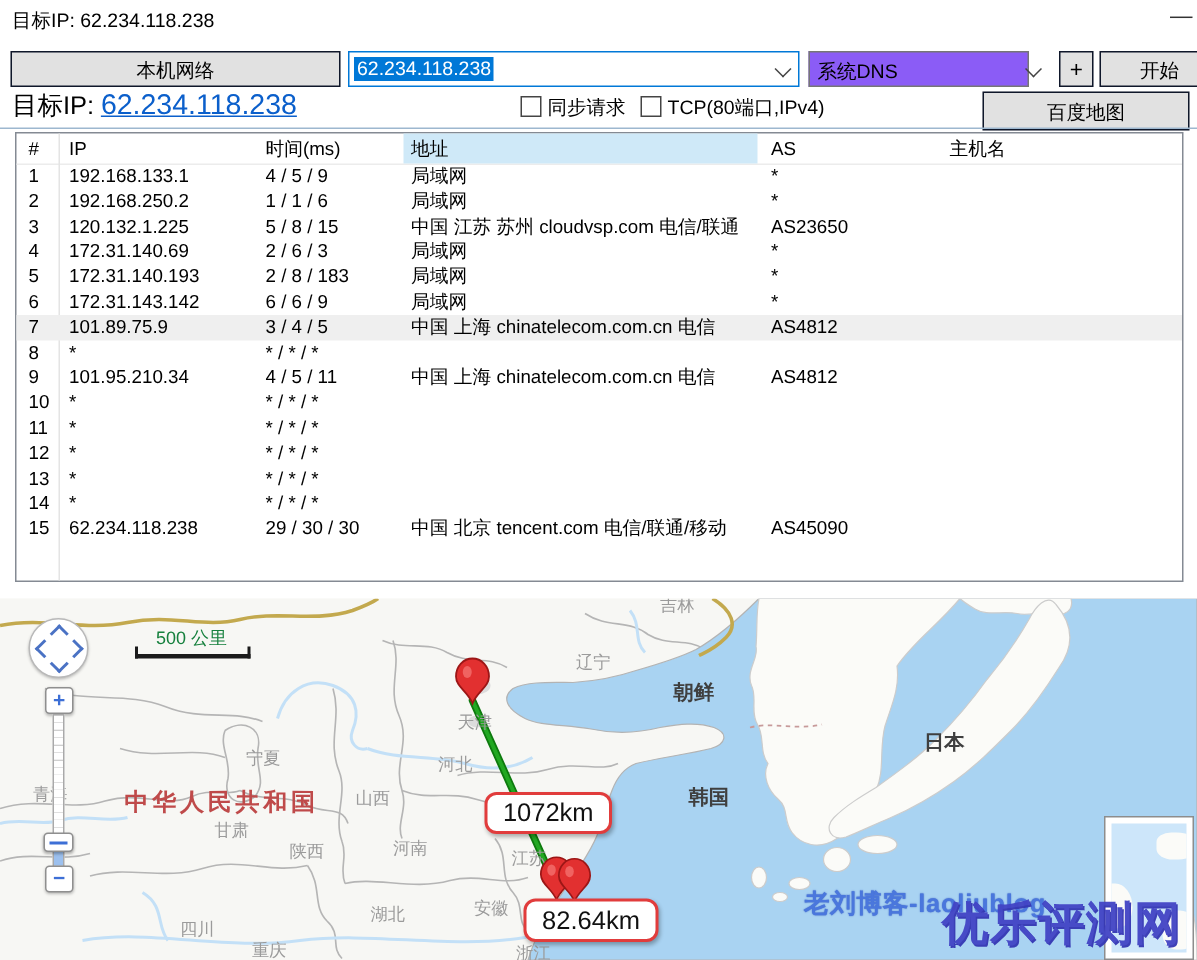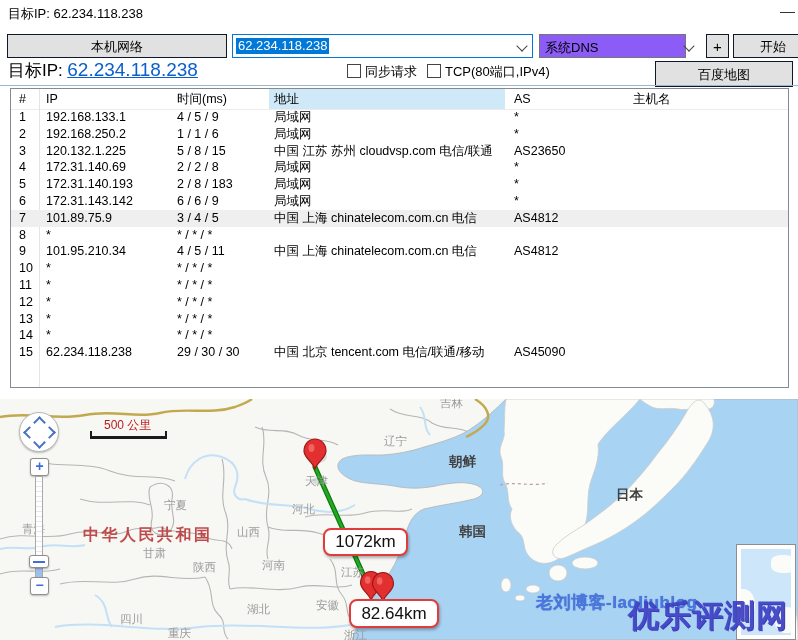--- a/index.html
+++ b/index.html
@@ -109,21 +109,21 @@
   }
   #zoom-fill{left:36px;top:160px;width:6px;height:18px;background:#9cc0ee;}
   #zoom-handle{
     left:29px;top:156px;width:20px;height:13px;background:#fff;
     border:1px solid #8f8f8f;border-radius:3px;box-shadow:0 1px 2px rgba(0,0,0,.3);
     box-sizing:border-box;
   }
   #zoom-handle i{position:absolute;left:3px;right:3px;top:5px;height:2px;background:#3d6fd6;}
 
   
-  #scale-text{left:104px;top:18px;font-size:12px;color:#b91c1c;}
+  #scale-text{left:104px;top:18px;font-size:12px;color:#15803d;}
   #scale-bar{
     left:90px;top:32px;width:77px;height:8px;box-sizing:border-box;
     border-left:2px solid #1b1b1b;border-right:2px solid #1b1b1b;border-bottom:3px solid #1b1b1b;
   }
 
   
   .callout{
     background:#fff;border:2px solid #e13c3c;border-radius:8px;
     box-shadow:1px 2px 3px rgba(0,0,0,.3);
     font-size:17px;font-weight:normal;color:#111;text-align:center;
@@ -222,21 +222,21 @@
         <div class="tcell c0">3</div>
         <div class="tcell c1">120.132.1.225</div>
         <div class="tcell c2">5 / 8 / 15</div>
         <div class="tcell c3">中国 江苏 苏州 cloudvsp.com 电信/联通</div>
         <div class="tcell c4">AS23650</div>
         <div class="tcell c5"></div>
       </div>
       <div class="trow">
         <div class="tcell c0">4</div>
         <div class="tcell c1">172.31.140.69</div>
-        <div class="tcell c2">2 / 2 / 8</div>
+        <div class="tcell c2">2 / 6 / 3</div>
         <div class="tcell c3">局域网</div>
         <div class="tcell c4">*</div>
         <div class="tcell c5"></div>
       </div>
       <div class="trow">
         <div class="tcell c0">5</div>
         <div class="tcell c1">172.31.140.193</div>
         <div class="tcell c2">2 / 8 / 183</div>
         <div class="tcell c3">局域网</div>
         <div class="tcell c4">*</div>

